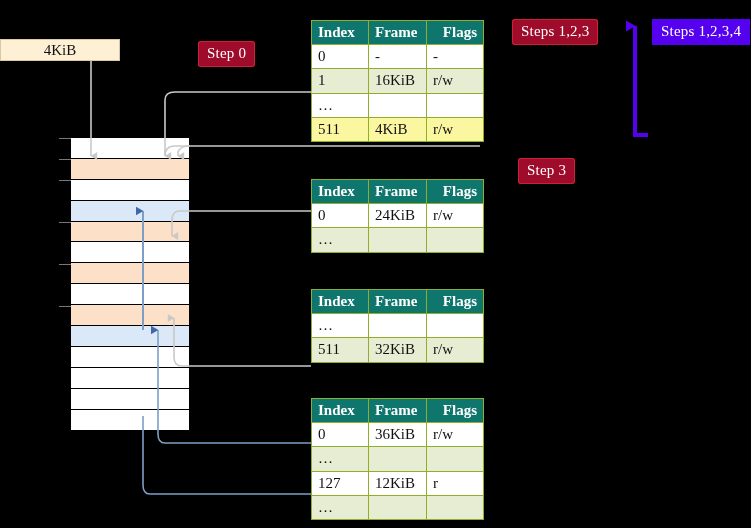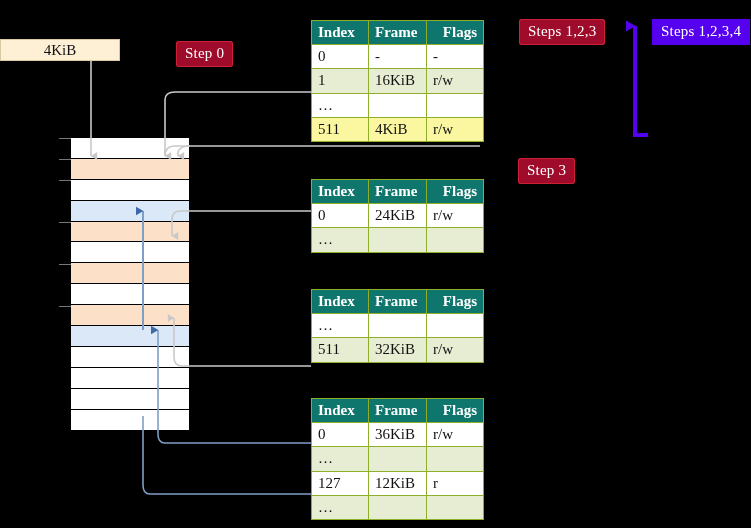--- a/index.html
+++ b/index.html
@@ -50,25 +50,25 @@
   .hl td{background:#fbf7a0;}
   .ell{letter-spacing:2px;}
 
   
   #wires{position:absolute;left:0;top:0;width:751px;height:528px;
          pointer-events:none;}
 </style>
 </head>
 <body>
 
-<div class="badge red" id="b-step0" style="left:176px;top:41px;">Step 0</div>
+<div class="badge red" id="b-step0" style="left:198px;top:41px;">Step 0</div>
 
 <div class="badge red" id="b-step4" style="left:518px;top:158px;">Step 3</div>
 
-<div class="badge red" id="b-steps123" style="left:512px;top:19px;margin-left:7px;">Steps 1,2,3</div>
+<div class="badge red" id="b-steps123" style="left:512px;top:19px;">Steps 1,2,3</div>
 
 <div class="badge purple" id="b-steps1234" style="left:652px;top:19px;">Steps 1,2,3,4</div>
 
 <div id="kib-box">
   <span>4KiB</span>
 </div>
 
 <div id="memory">
   <div class="mrow fill-white"></div>
   <div class="mrow fill-orange"></div>

